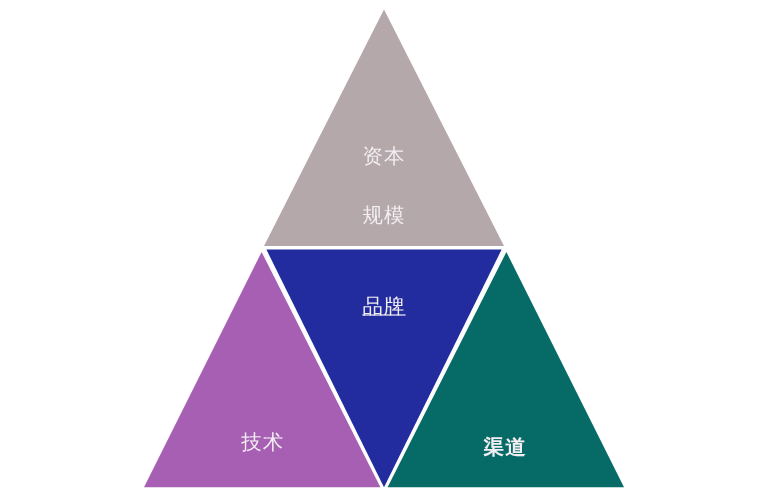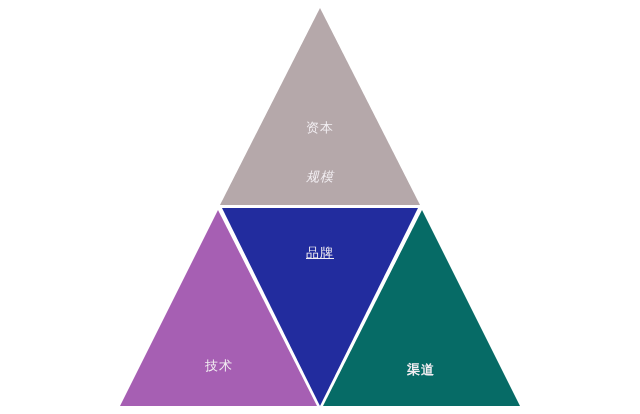--- a/index.html
+++ b/index.html
@@ -1,28 +1,28 @@
 <!DOCTYPE html>
 <html><head>
 <meta charset="utf-8">
 <style>
   html, body { margin:0; padding:0; background:#ffffff; }
   body { width:640px; height:414px; position:relative; overflow:hidden;
          font-family: "DejaVu Sans", sans-serif; }
   svg { position:absolute; left:0; top:0; }
-  .lbl { position:absolute; color:#f2eef2; font-size:13px; letter-spacing:1px;
+  .lbl { position:absolute; color:#f2eef2; font-size:17px; letter-spacing:1px;
          transform: translateX(-50%); white-space:nowrap; }
 </style>
 </head>
 <body>
 
 <svg width="640" height="414" viewBox="0 0 640 414">
   <polygon points="320,8 420,205 220,205" fill="#b5a8aa"></polygon>
   <polygon points="222,208 418,208 320,406" fill="#222c9e"></polygon>
   <polygon points="218,210 317,406 120,406" fill="#a65fb3"></polygon>
   <polygon points="422,210 520,406 323,406" fill="#066b66"></polygon>
 </svg>
 
 <div class="lbl" style="left:320px; top:119px;">资本</div>
-<div class="lbl" style="left:320px; top:168px;font-style:italic;">规模</div>
+<div class="lbl" style="left:320px; top:168px;">规模</div>
 <div class="lbl" style="left:320px; top:244px;text-decoration:underline;">品牌</div>
 <div class="lbl" style="left:219px; top:357px;">技术</div>
 <div class="lbl" style="left:421px; top:361px;font-weight:bold;">渠道</div>
 
 </body></html>

